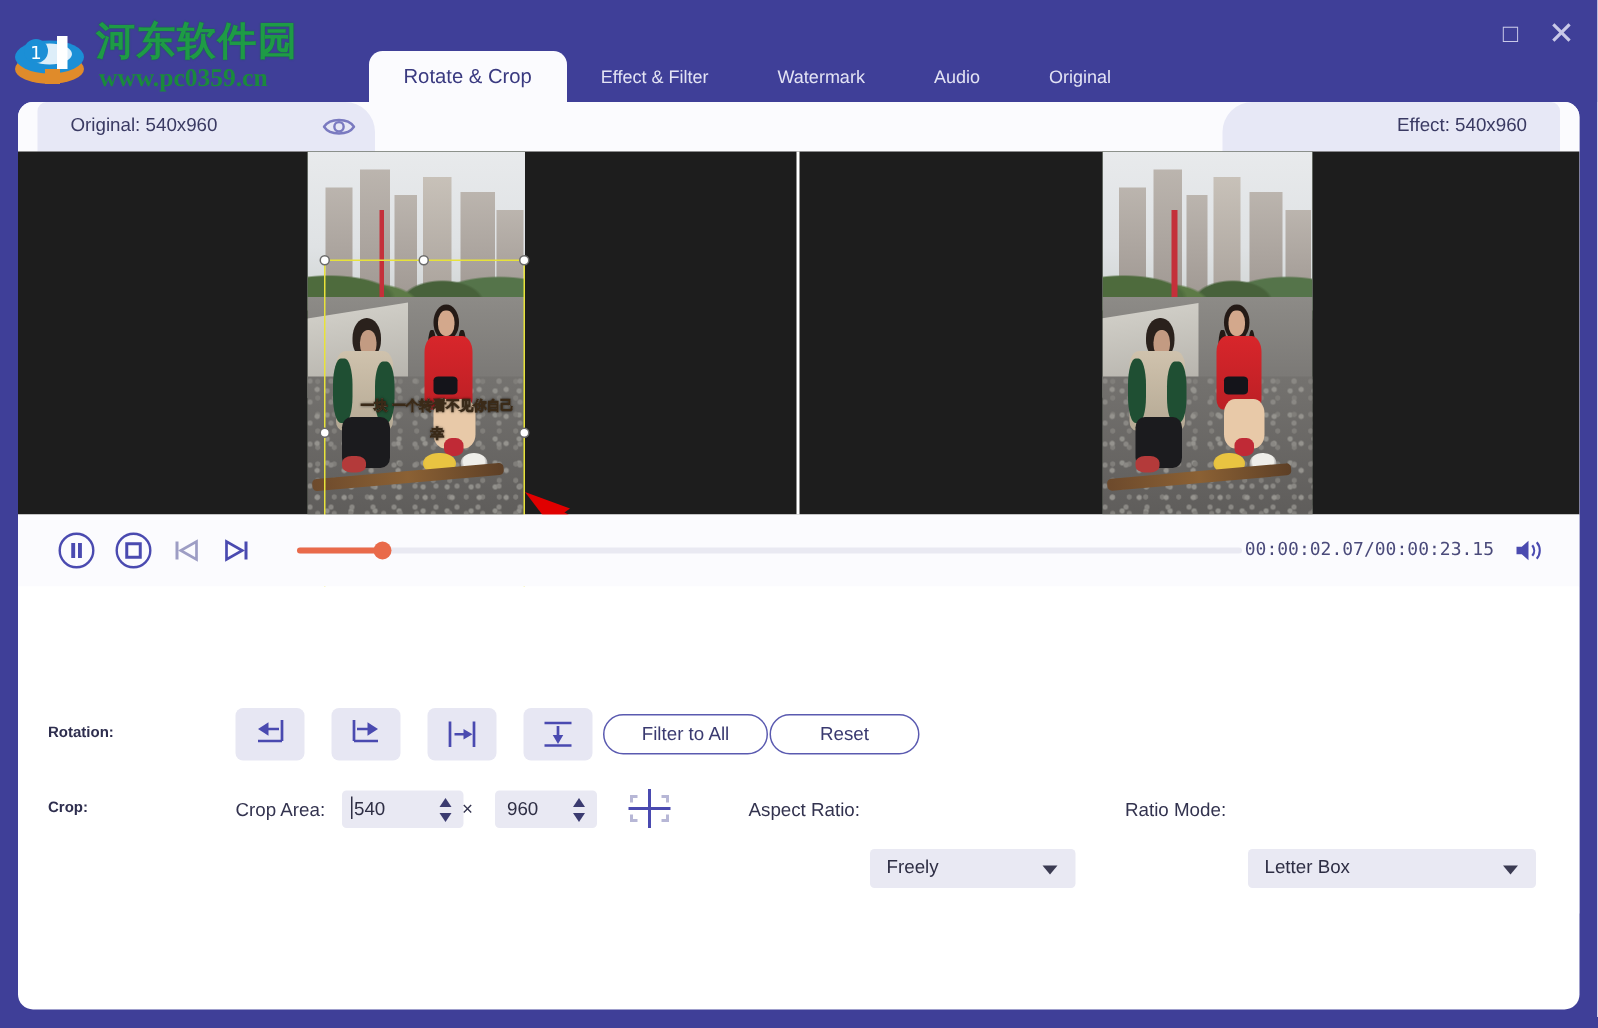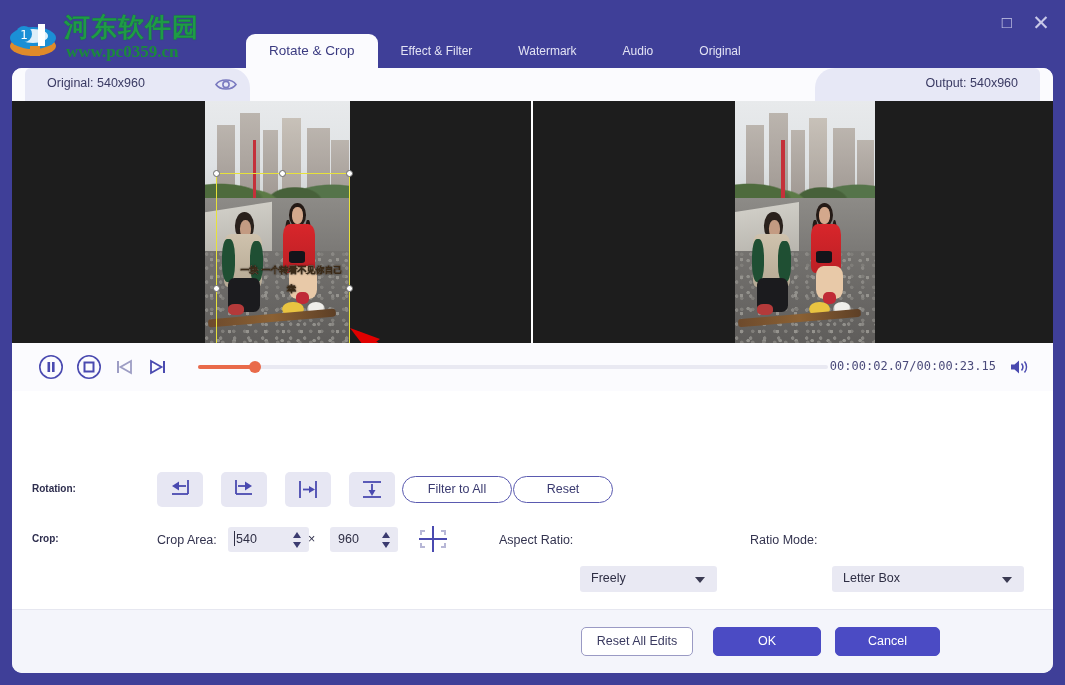--- a/index.html
+++ b/index.html
@@ -508,21 +508,21 @@
 
     <div id="prev-head">
       <div id="orig-tag">
         <div id="orig-label">Original: 540x960</div>
         <svg id="eye-icon" viewBox="0 0 22 15">
           <path d="M1 7.5 C5 1.5, 17 1.5, 21 7.5 C17 13.5, 5 13.5, 1 7.5 Z" fill="none" stroke="#7a7ac0" stroke-width="1.6"></path>
           <circle cx="11" cy="7.5" r="3.1" fill="none" stroke="#7a7ac0" stroke-width="1.6"></circle>
         </svg>
       </div>
       <div id="out-tag">
-        <div id="out-label">Output: 540x960</div>
+        <div id="out-label">Effect: 540x960</div>
       </div>
     </div>
 
     <div id="stage">
 
       <div class="vid" id="vid-left">
         <div class="photo">
           <div class="sky"></div>
           <div class="bldg b1"></div>
             <div class="bldg b2"></div>
@@ -721,20 +721,15 @@
         <div class="caret"></div>
       </div>
 
       <div id="lbl-zoom">Ratio Mode:</div>
       <div class="sel" id="sel-zoom">
         <div class="sel-val">Letter Box</div>
         <div class="caret"></div>
       </div>
     </div>
 
-    <div id="footer">
-      <div class="fbtn" id="btn-resetall">Reset All Edits</div>
-      <div class="fbtn" id="btn-ok">OK</div>
-      <div class="fbtn" id="btn-cancel">Cancel</div>
-    </div>
 
   </div>
 </div>
 
 </body></html>

